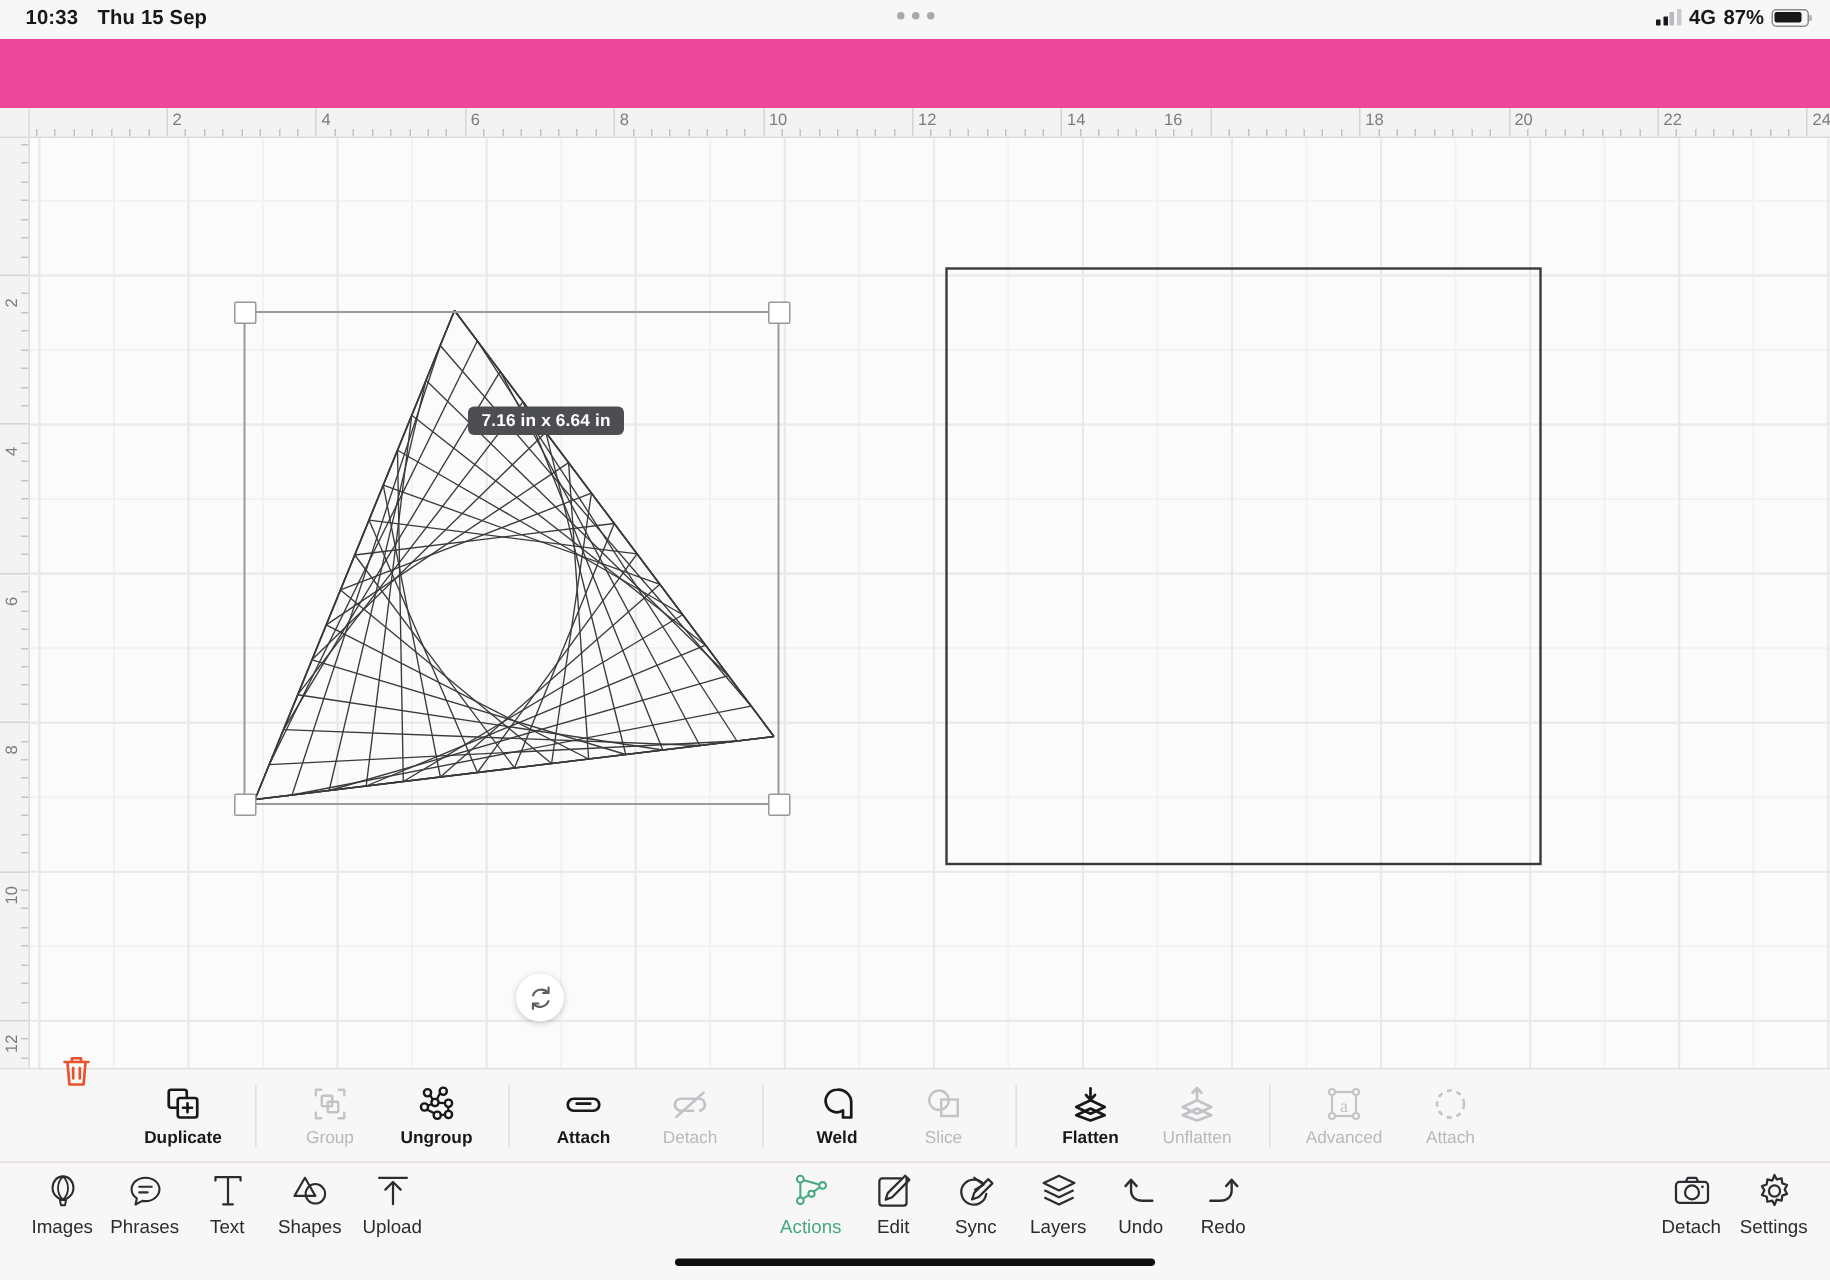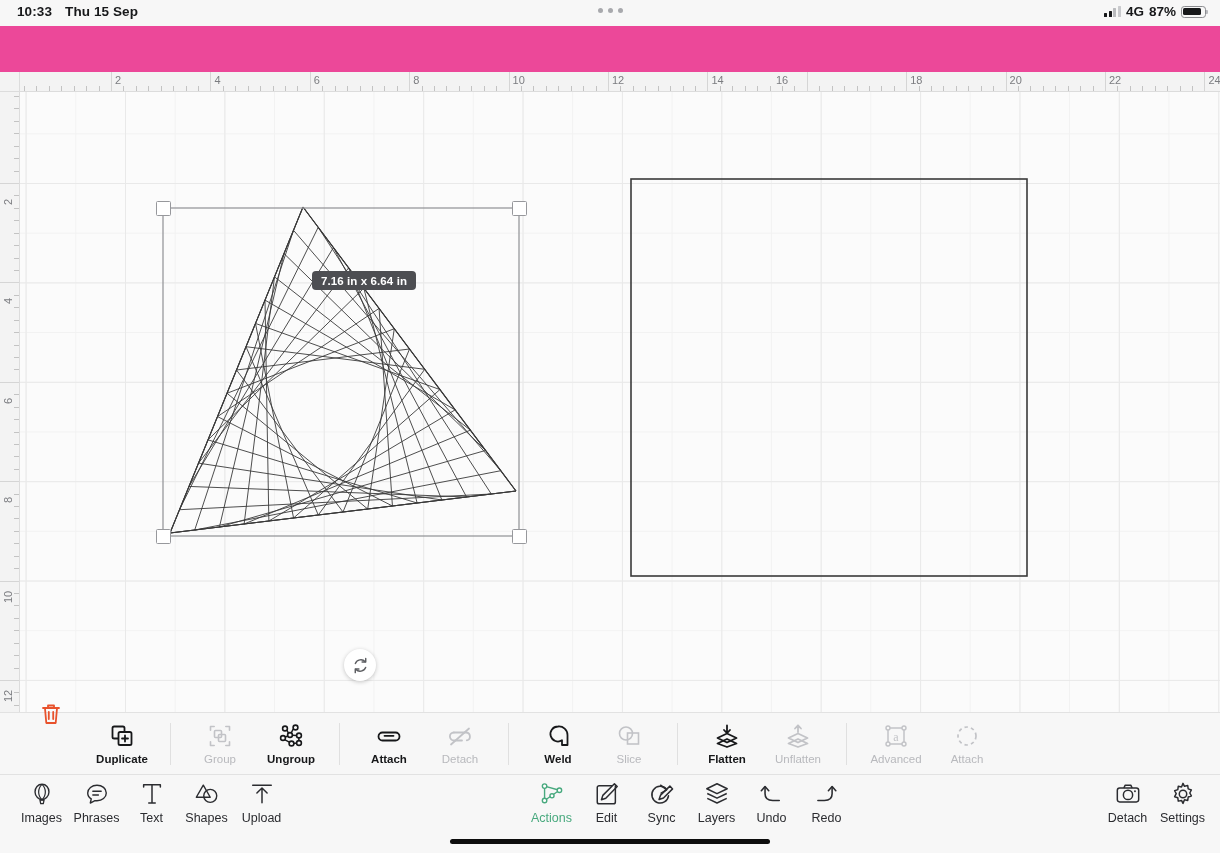--- a/index.html
+++ b/index.html
@@ -588,21 +588,21 @@
           <div class="lbl">Shapes</div>
         </div>
         <div class="bitem" style="margin-right: 0px;">
           <svg width="26" height="26" viewBox="0 0 28 28">
             <path d="M4 4.5h20" stroke="#2b2c30" stroke-width="1.6" stroke-linecap="round"></path>
             <path d="M14 23.5V8M8.5 13 14 7.5 19.5 13" fill="none" stroke="#2b2c30" stroke-width="1.6" stroke-linecap="round" stroke-linejoin="round"></path>
           </svg>
           <div class="lbl">Upload</div>
         </div>
       </div>
-    <div class="bgroup" id="bg-center" style="left:524px; top:6px;">
+    <div class="bgroup" id="bg-center" style="left:513px; top:6px;">
         <div class="bitem active" style="margin-right: 0px;">
           <svg width="26" height="26" viewBox="0 0 28 28">
             <path d="M6 5.5 L22 10 L6 21z" fill="none" stroke="#48a97e" stroke-width="1.5" stroke-linejoin="round"></path>
             <circle cx="6" cy="5.5" r="2.4" fill="#fff" stroke="#48a97e" stroke-width="1.5"></circle>
             <circle cx="22" cy="10" r="2.4" fill="#fff" stroke="#48a97e" stroke-width="1.5"></circle>
             <circle cx="6" cy="21" r="2.4" fill="#fff" stroke="#48a97e" stroke-width="1.5"></circle>
             <circle cx="14" cy="16" r="2.2" fill="#fff" stroke="#48a97e" stroke-width="1.5"></circle>
           </svg>
           <div class="lbl">Actions</div>
         </div>

